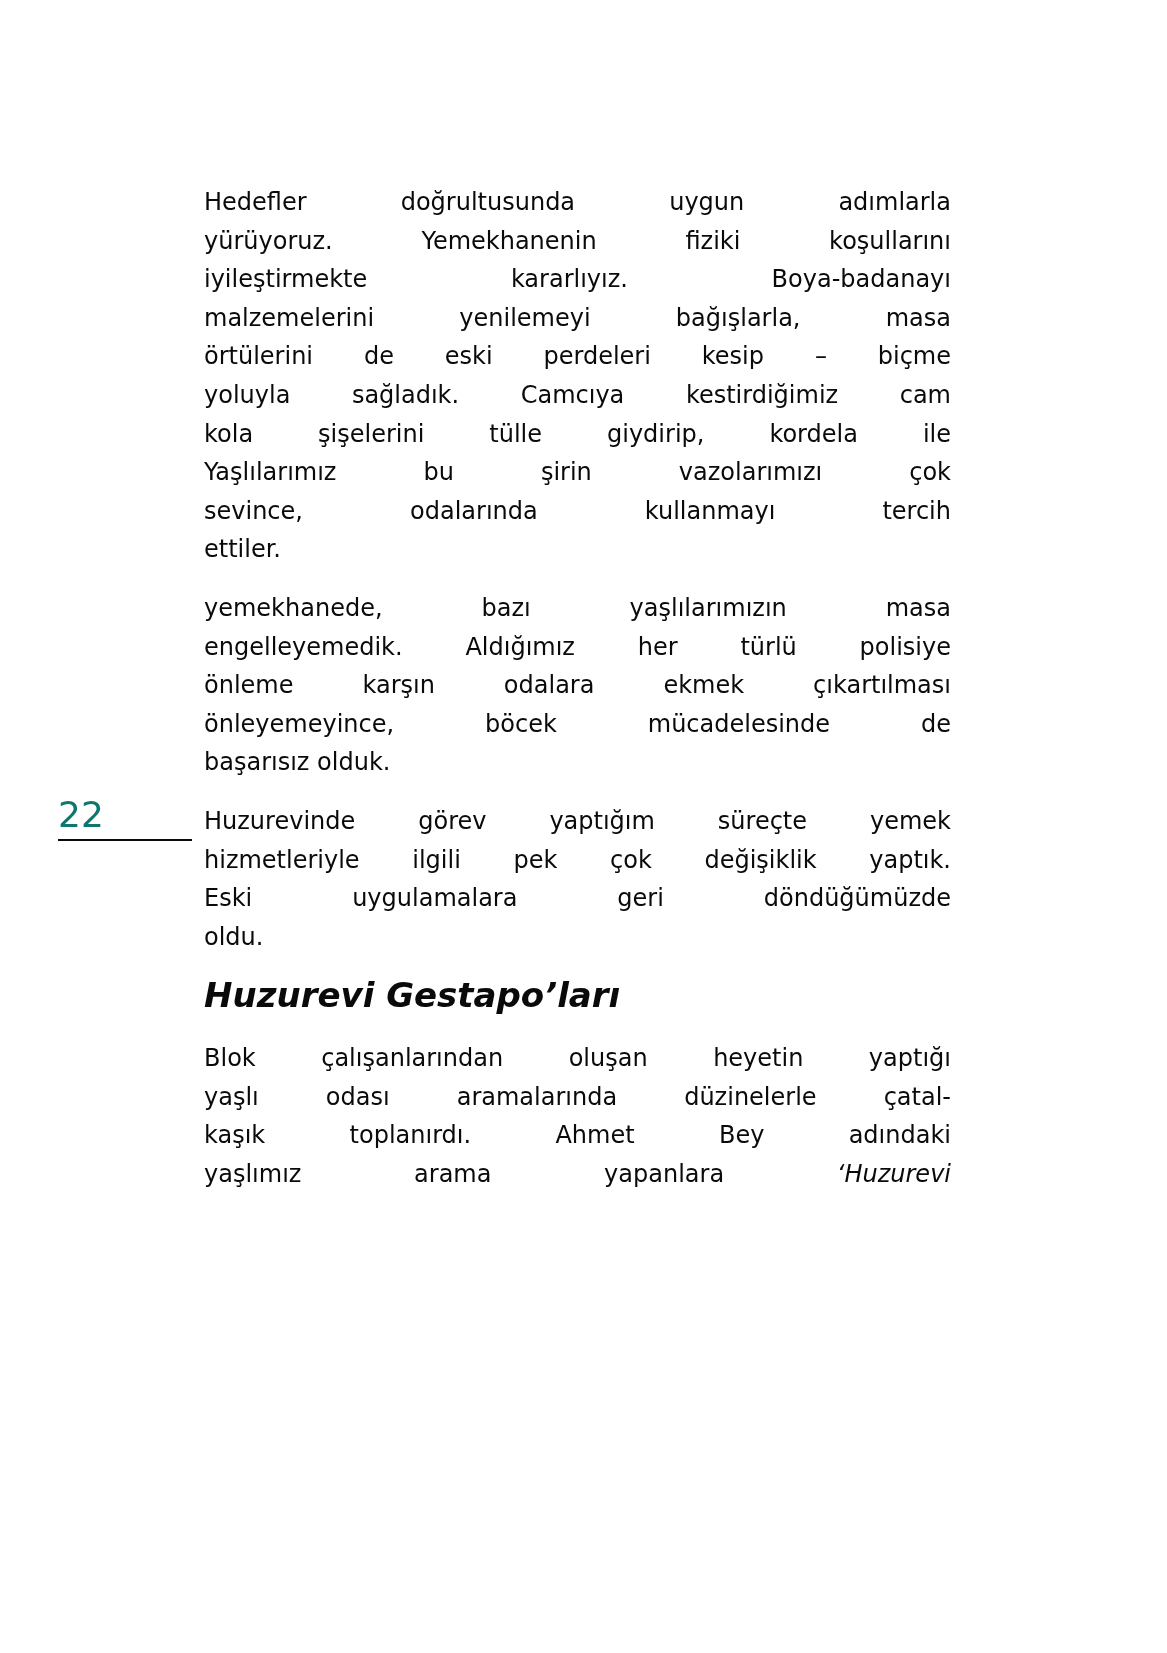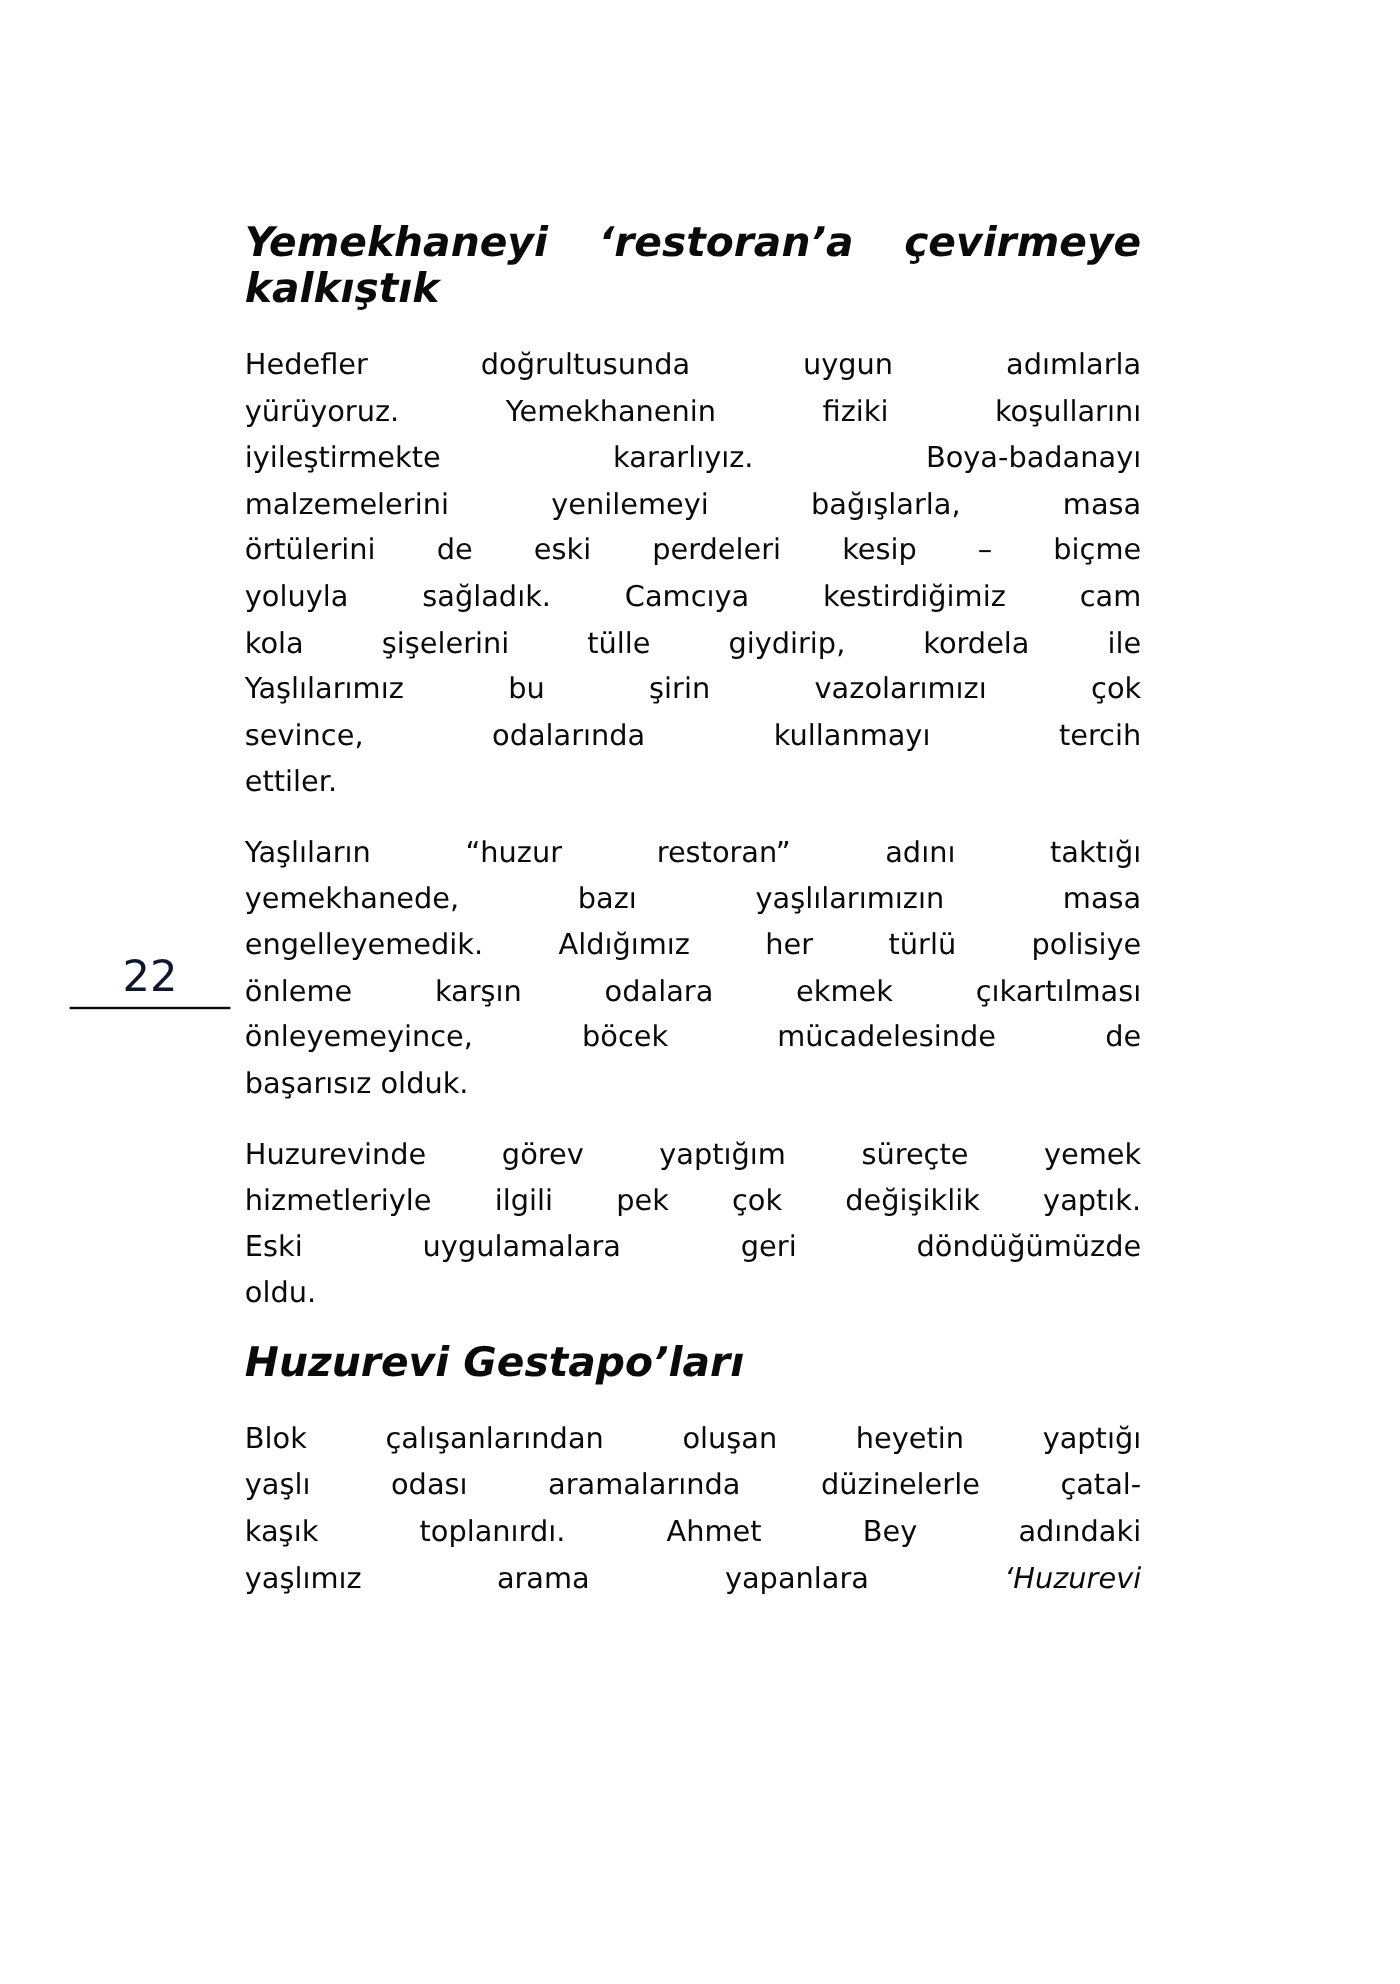--- a/index.html
+++ b/index.html
@@ -40,61 +40,56 @@
     white-space: normal;
   }
   .line.last {
     text-align-last: left;
   }
   .folio {
     position: absolute;
     left: 58px;
     top: 796px;
     width: 134px;
-    text-align: center;
+    text-align: left;
     font-size: 36px;
     line-height: 38px;
-    color: #0f172a;
+    color: #0f766e;
   }
   .folio-rule {
     margin-top: 5px;
     height: 0;
     border-top: 2px solid #0a0a0a;
   }
   i { font-style: italic; }
 </style>
 </head>
 <body>
 
 <div class="page">
 
   <div class="folio">
     <span>22</span>
     <div class="folio-rule"></div>
   </div>
 
   <div class="text-column">
-      <div class="block heading">
-        <div class="line">Yemekhaneyi ‘restoran’a çevirmeye</div>
-        <div class="line last">kalkıştık</div>
-      </div>
       <div class="block paragraph">
         <div class="line">Hedefler doğrultusunda uygun adımlarla</div>
         <div class="line">yürüyoruz. Yemekhanenin fiziki koşullarını</div>
         <div class="line">iyileştirmekte kararlıyız. Boya-badanayı</div>
         <div class="line">malzemelerini yenilemeyi bağışlarla, masa</div>
         <div class="line">örtülerini de eski perdeleri kesip – biçme</div>
         <div class="line">yoluyla sağladık. Camcıya kestirdiğimiz cam</div>
         <div class="line">kola şişelerini tülle giydirip, kordela ile</div>
         <div class="line">Yaşlılarımız bu şirin vazolarımızı çok</div>
         <div class="line">sevince, odalarında kullanmayı tercih</div>
         <div class="line last">ettiler.</div>
       </div>
       <div class="block paragraph">
-        <div class="line">Yaşlıların “huzur restoran” adını taktığı</div>
         <div class="line">yemekhanede, bazı yaşlılarımızın masa</div>
         <div class="line">engelleyemedik. Aldığımız her türlü polisiye</div>
         <div class="line">önleme karşın odalara ekmek çıkartılması</div>
         <div class="line">önleyemeyince, böcek mücadelesinde de</div>
         <div class="line last">başarısız olduk.</div>
       </div>
       <div class="block paragraph">
         <div class="line">Huzurevinde görev yaptığım süreçte yemek</div>
         <div class="line">hizmetleriyle ilgili pek çok değişiklik yaptık.</div>
         <div class="line">Eski uygulamalara geri döndüğümüzde</div>

